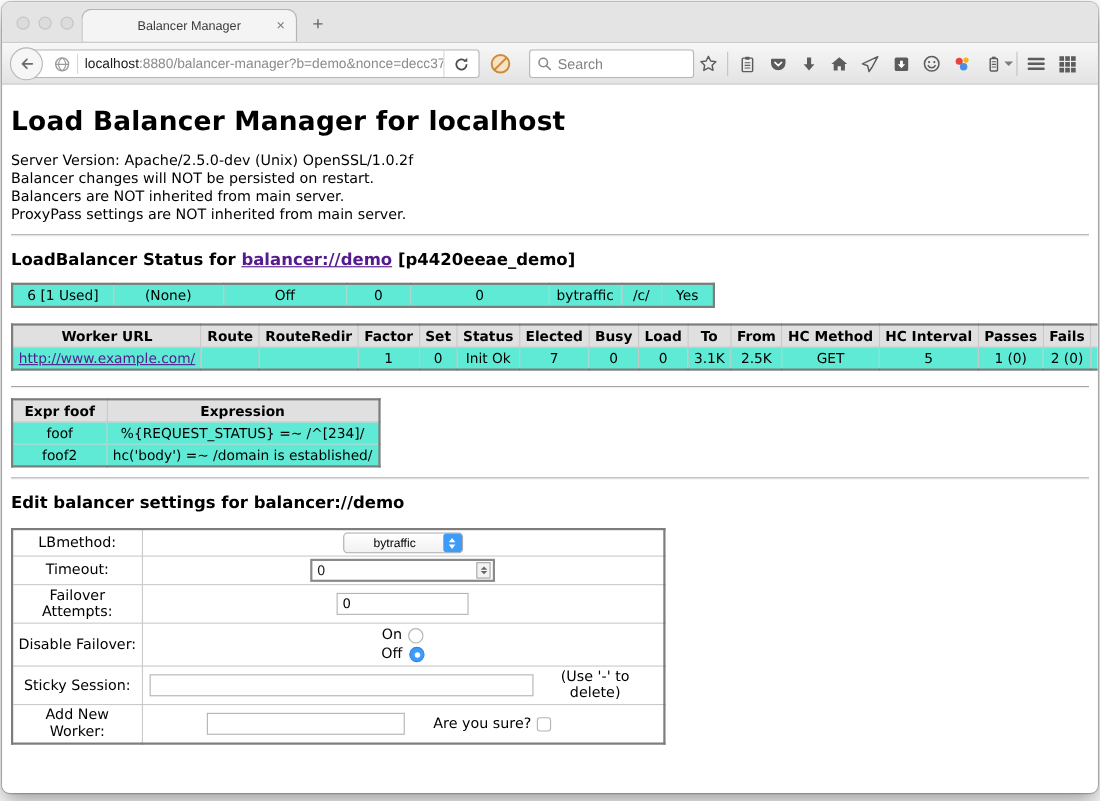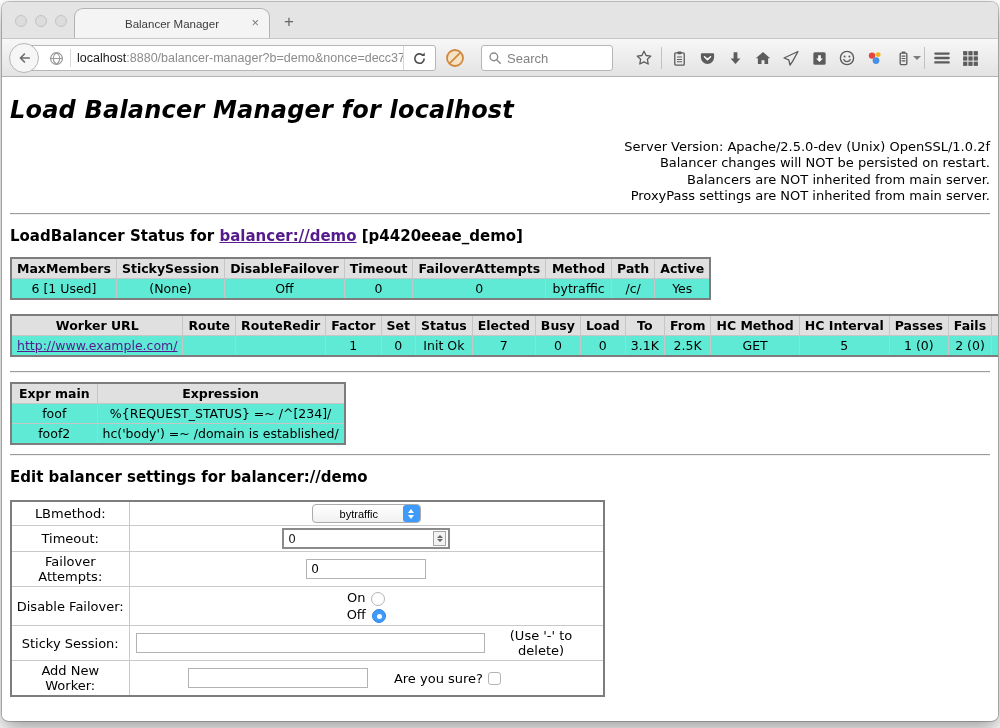--- a/index.html
+++ b/index.html
@@ -36,34 +36,34 @@
     display:flex; align-items:center; padding-left:22px; overflow:hidden;
   }
   .urlbar .globe { margin:0 6px 0 2px; flex:0 0 auto; }
   .url-divider { width:1px; height:18px; background:#d8d8d8; margin-right:6px; flex:0 0 auto; }
   .url-text { font-size:12.5px; white-space:nowrap; overflow:hidden; flex:1 1 auto; }
   .url-host { color:#1a1a1a; }
   .url-rest { color:#8b8b8b; }
   .reloadbtn { flex:0 0 auto; padding:0 8px; border-left:1px solid #d8d8d8; height:100%; display:flex; align-items:center; }
   .blockbtn { position:absolute; left:443px; top:9px; }
   .searchbar {
-    position:absolute; left:479px; top:6px; width:132px; height:26px;
+    position:absolute; left:479px; top:6px; width:150px; height:26px;
     background:#fff; border:1px solid #b6b6b6; border-radius:3px;
     display:flex; align-items:center; padding:0 6px; gap:5px;
   }
   .searchbar input { border:none; outline:none; width:96px; font-size:13px; color:#333; background:transparent; font-family:"Liberation Sans",sans-serif; }
   .searchbar input::placeholder { color:#828282; }
   .navicons { position:absolute; left:628px; top:0; height:38px; display:flex; align-items:center; }
   .nico { width:28px; height:38px; display:flex; align-items:center; justify-content:center; }
   .vsep { width:1px; height:22px; background:#c2c2c2; margin:0 3px; }
   .caret-down { width:0; height:0; border-left:4px solid transparent; border-right:4px solid transparent; border-top:4px solid #7c7c7c; margin-left:-4px; }
   
   .content { position:relative; height:643px; background:#fff; padding:0 8px; overflow:hidden; color:#000; font-family:"DejaVu Sans",sans-serif; font-size:13px; }
-  .content h1 { font-size:24px; font-weight:bold; margin:19px 0 15px; letter-spacing:.2px;font-style:italic; }
-  .server-info div { line-height:16.3px;text-align:right; }
+  .content h1 { font-size:24px; font-weight:bold; margin:19px 0 15px; letter-spacing:.2px; }
+  .server-info div { line-height:16.3px; }
   hr.rule { border:none; border-top:1px solid #9c9c9c; border-bottom:1px solid #f0f0f0; margin:9px 0; }
   h3.sect { font-size:15px; font-weight:bold; margin:12px 0 12px; }
   h3.sect a { color:#551a8b; }
   table.t { border-collapse:collapse; border:2px solid #7d7d7d; font-size:12.5px; margin-bottom:14px; }
   .t th, .t td { border:1px solid #c6c6c6; padding:2px 5px; text-align:center; white-space:nowrap; }
   .t th { background:#e0e0e0; font-weight:bold; }
   .t td { background:#5eead4; }
   .t a { color:#551a8b; }
   td.left { text-align:left; }
   
@@ -257,30 +257,20 @@
           <col style="width:92px">
           <col style="width:100px">
           <col style="width:112px">
           <col style="width:58px">
           <col style="width:126px">
           <col style="width:66px">
           <col style="width:36px">
           <col style="width:48px">
         </colgroup>
       <tbody>
-          <tr>
-        <th>MaxMembers</th>
-        <th>StickySession</th>
-        <th>DisableFailover</th>
-        <th>Timeout</th>
-        <th>FailoverAttempts</th>
-        <th>Method</th>
-        <th>Path</th>
-        <th>Active</th>
-      </tr>
       <tr>
         <td>6 [1 Used]</td>
         <td>(None)</td>
         <td>Off</td>
         <td>0</td>
         <td>0</td>
         <td>bytraffic</td>
         <td>/c/</td>
         <td>Yes</td>
       </tr>
@@ -350,21 +340,21 @@
 
     <hr class="rule">
 
     <table class="t" style="margin-bottom:6px;">
       <colgroup>
           <col style="width:86px">
           <col style="width:226px">
         </colgroup>
       <tbody>
       <tr>
-        <th>Expr main</th>
+        <th>Expr foof</th>
         <th>Expression</th>
       </tr>
       <tr>
         <td>foof</td>
         <td>%{REQUEST_STATUS} =~ /^[234]/</td>
       </tr>
       <tr>
         <td>foof2</td>
         <td>hc('body') =~ /domain is established/</td>
       </tr>

